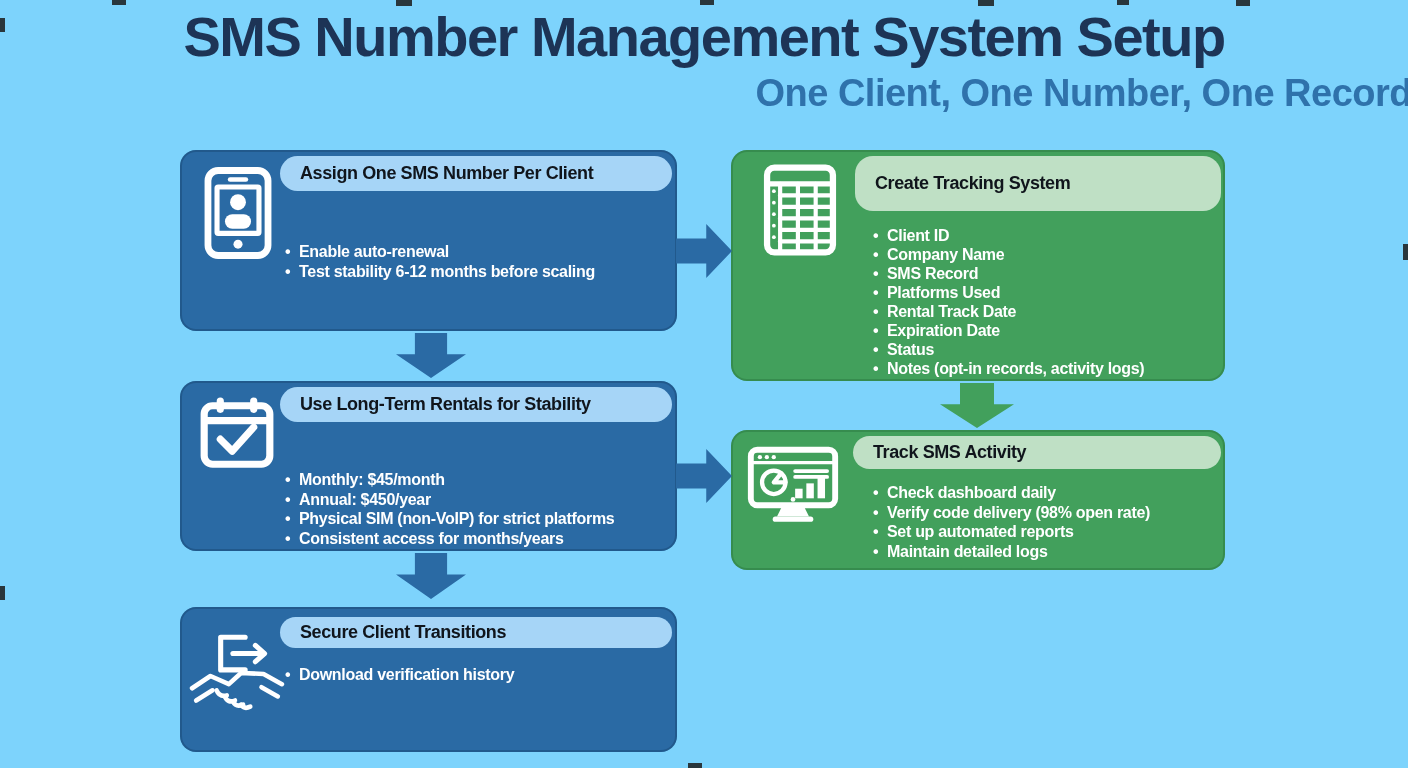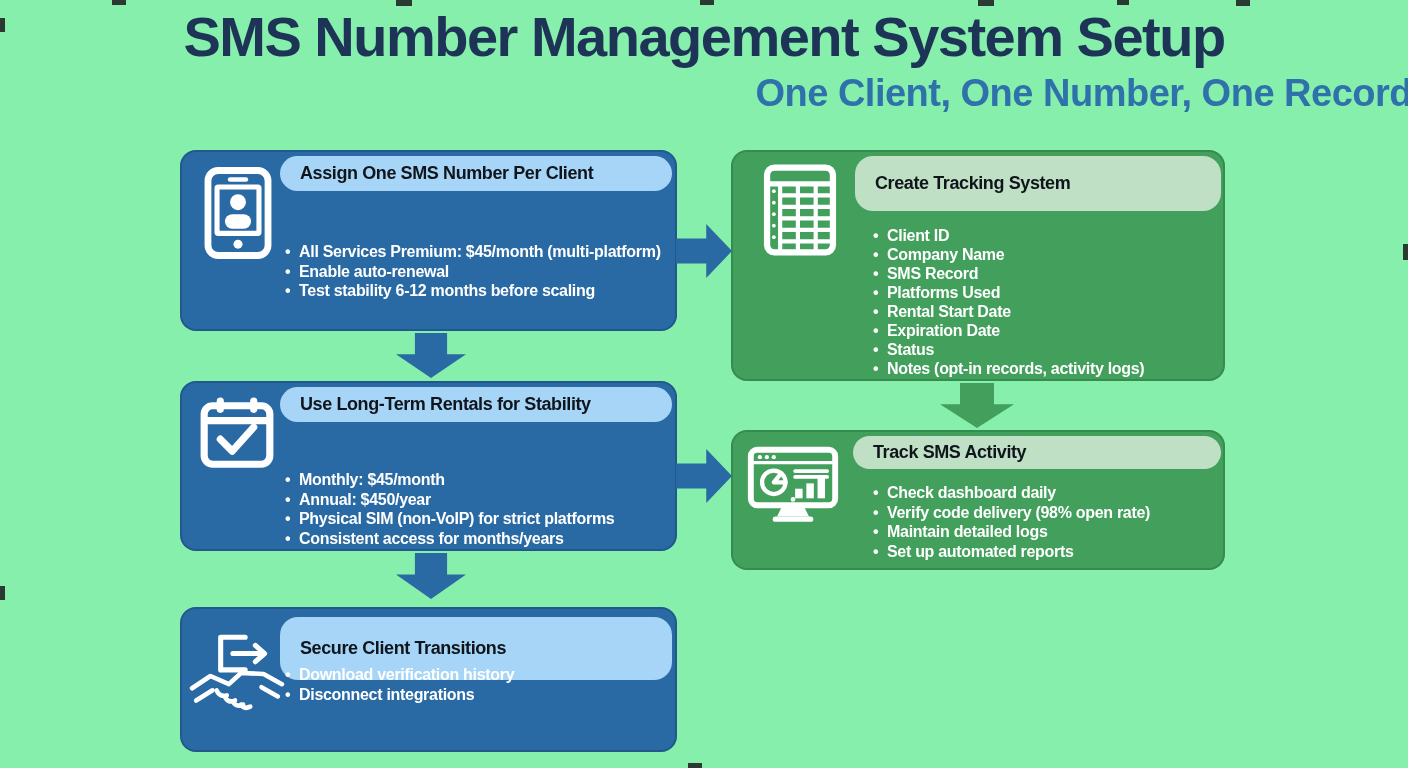--- a/index.html
+++ b/index.html
@@ -1,17 +1,17 @@
 <!DOCTYPE html>
 <html><head>
 <meta charset="utf-8">
 <style>
   html,body{margin:0;padding:0;background:#ffffff;}
   .canvas{
-    position:relative;width:1408px;height:768px;background:#86efac;overflow:hidden;
+    position:relative;width:1408px;height:768px;background:#7dd3fc;overflow:hidden;
     font-family:"Liberation Sans",sans-serif;
   }
   
   .hdr-title{
     position:absolute;top:4px;left:0;width:100%;text-align:center;margin:0;
     font-size:56px;font-weight:bold;letter-spacing:-1.5px;color:#1d3456;
   }
   .hdr-sub{
     position:absolute;top:68px;left:0;width:100%;text-align:right;margin:4px;
     font-size:38px;font-weight:bold;letter-spacing:-0.5px;color:#2f72ab;
@@ -24,21 +24,21 @@
   #card-2{left:731px;top:150px;width:494px;height:231px;}
   #card-3{left:180px;top:381px;width:497px;height:170px;}
   #card-4{left:731px;top:430px;width:494px;height:140px;}
   #card-5{left:180px;top:607px;width:497px;height:145px;}
 
   .pill{position:absolute;border-radius:18px;}
   .card.blue .pill{background:#a6d5f7;left:100px;right:5px;top:6px;padding:6px 20px;}
   .card.green .pill{background:#bfe0c5;}
   #card-2 .pill{left:124px;right:4px;top:6px;padding:16px 20px;}
   #card-4 .pill{left:122px;right:4px;top:6px;padding:5px 20px;}
-  #card-5 .pill{top:10px;padding:20px 20px;}
+  #card-5 .pill{top:10px;padding:4px 20px;}
   .pill h3{
     margin:0;font-size:18px;line-height:1.26;font-weight:bold;
     letter-spacing:-0.4px;color:#10151c;
   }
 
   .card ul{
     position:absolute;left:103px;right:8px;margin:0;padding:0;list-style:none;
     color:#ffffff;font-size:16px;font-weight:bold;letter-spacing:-0.3px;line-height:19.5px;
   }
   .card.green ul{left:140px;right:6px;}
@@ -88,21 +88,20 @@
         <rect x="11.5" y="18" width="37" height="41" rx="1" stroke-width="4.5"></rect>
         <circle cx="30" cy="31.5" r="7" fill="#ffffff" stroke="none"></circle>
         <rect x="18.5" y="42" width="23" height="13" rx="6.5" fill="#ffffff" stroke="none"></rect>
         <circle cx="30" cy="68.5" r="4" fill="#ffffff" stroke="none"></circle>
       </svg>
     </span>
     <div class="pill">
       <h3>Assign One SMS Number Per Client</h3>
     </div>
     <ul>
-      <li>All Services Premium: $45/month (multi-platform)</li>
       <li>Enable auto-renewal</li>
       <li>Test stability 6-12 months before scaling</li>
     </ul>
   </section>
 
   <section class="card green" id="card-2">
     <span class="icon">
       <svg width="74" height="92" viewBox="0 0 70 88" fill="none" stroke="#ffffff" stroke-linecap="round" stroke-linejoin="round">
         <rect x="3.5" y="3.5" width="63" height="81" rx="7" stroke-width="6"></rect>
         <line x1="4" y1="19" x2="66" y2="19" stroke-width="5"></line>
@@ -122,21 +121,21 @@
       </svg>
     </span>
     <div class="pill">
       <h3>Create Tracking System</h3>
     </div>
     <ul>
       <li>Client ID</li>
       <li>Company Name</li>
       <li>SMS Record</li>
       <li>Platforms Used</li>
-      <li>Rental Start Date</li>
+      <li>Rental Track Date</li>
       <li>Expiration Date</li>
       <li>Status</li>
       <li>Notes (opt-in records, activity logs)</li>
     </ul>
   </section>
 
   <section class="card blue" id="card-3">
     <span class="icon">
       <svg width="74" height="74" viewBox="0 0 62 62" fill="none" stroke="#ffffff" stroke-linecap="round" stroke-linejoin="round">
         <rect x="3.5" y="9" width="55" height="49" rx="7" stroke-width="6"></rect>
@@ -176,22 +175,22 @@
         <path d="M33 56 L53 56 L58 66 L28 66 Z" fill="#ffffff" stroke="none"></path>
         <rect x="24" y="66" width="38" height="5" rx="2.5" fill="#ffffff" stroke="none"></rect>
       </svg>
     </span>
     <div class="pill">
       <h3>Track SMS Activity</h3>
     </div>
     <ul>
       <li>Check dashboard daily</li>
       <li>Verify code delivery (98% open rate)</li>
+      <li>Set up automated reports</li>
       <li>Maintain detailed logs</li>
-      <li>Set up automated reports</li>
     </ul>
   </section>
 
   <section class="card blue" id="card-5">
     <span class="icon">
       <svg width="98" height="98" viewBox="0 0 96 96" fill="none" stroke="#ffffff" stroke-linecap="round" stroke-linejoin="round">
         <path d="M56 10 H32 V42 H56" stroke-width="5"></path>
         <line x1="44" y1="26" x2="74" y2="26" stroke-width="5"></line>
         <path d="M66 18 L75 26 L66 34" stroke-width="5"></path>
         <path d="M4 60 L22 48 L40 56 L52 45 L74 46 L92 56" stroke-width="4.5"></path>
@@ -201,21 +200,20 @@
         <path d="M36 68 q3 7 10 4" stroke-width="4.5"></path>
         <path d="M44 73 q3 6 10 3" stroke-width="4.5"></path>
         <path d="M52 76 q3 5 9 2" stroke-width="4.5"></path>
       </svg>
     </span>
     <div class="pill">
       <h3>Secure Client Transitions</h3>
     </div>
     <ul>
       <li>Download verification history</li>
-      <li>Disconnect integrations</li>
     </ul>
   </section>
 
   <div class="arrow arrow-right blue" id="arrow-1"></div>
   <div class="arrow arrow-down blue" id="arrow-2"></div>
   <div class="arrow arrow-down green" id="arrow-3"></div>
   <div class="arrow arrow-right blue" id="arrow-4"></div>
   <div class="arrow arrow-down blue" id="arrow-5"></div>
 
   <div class="tick" style="left:112px;top:0;width:14px;height:5px;"></div>

